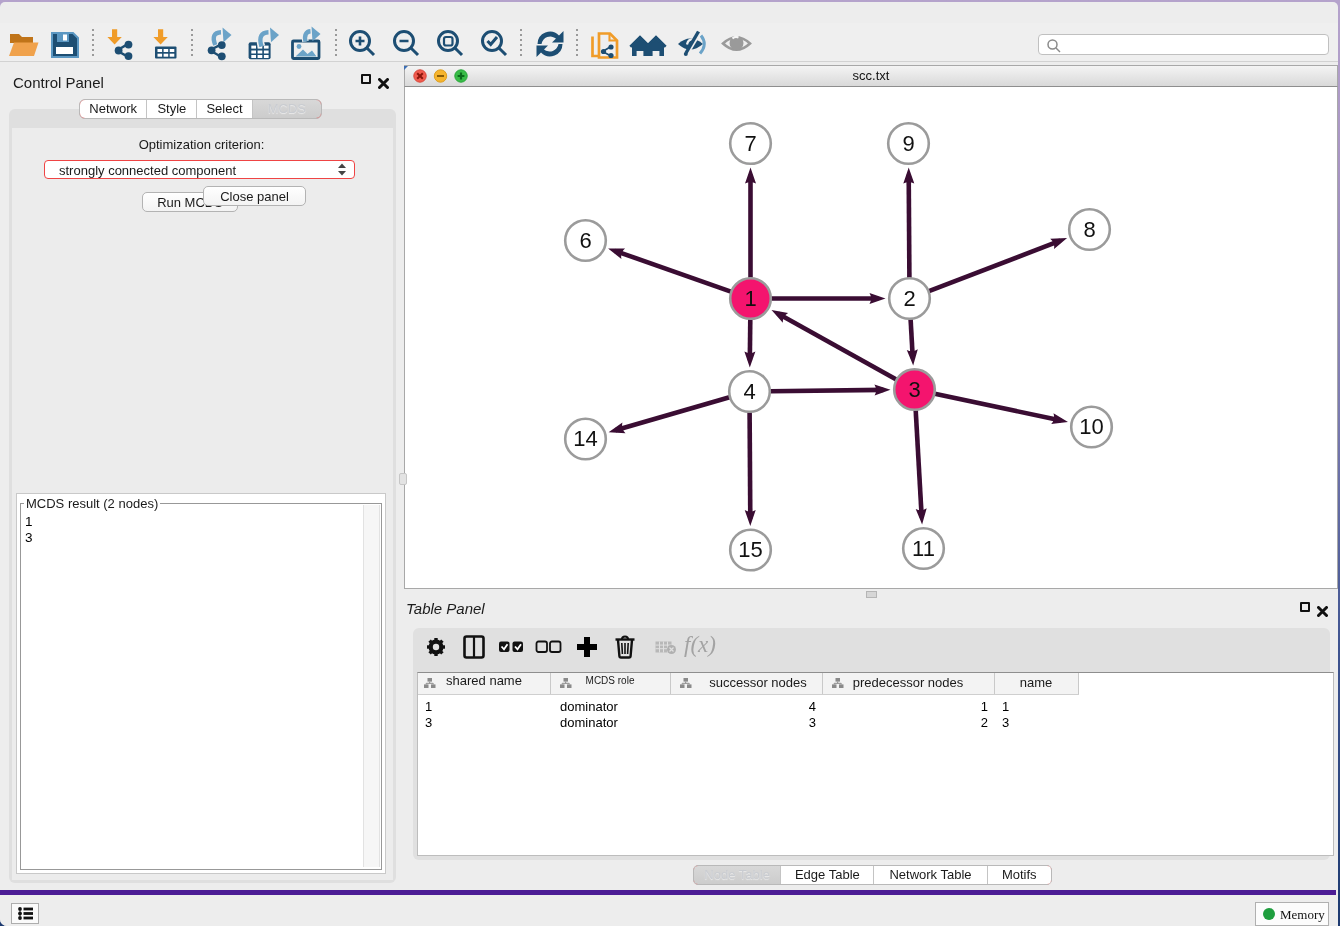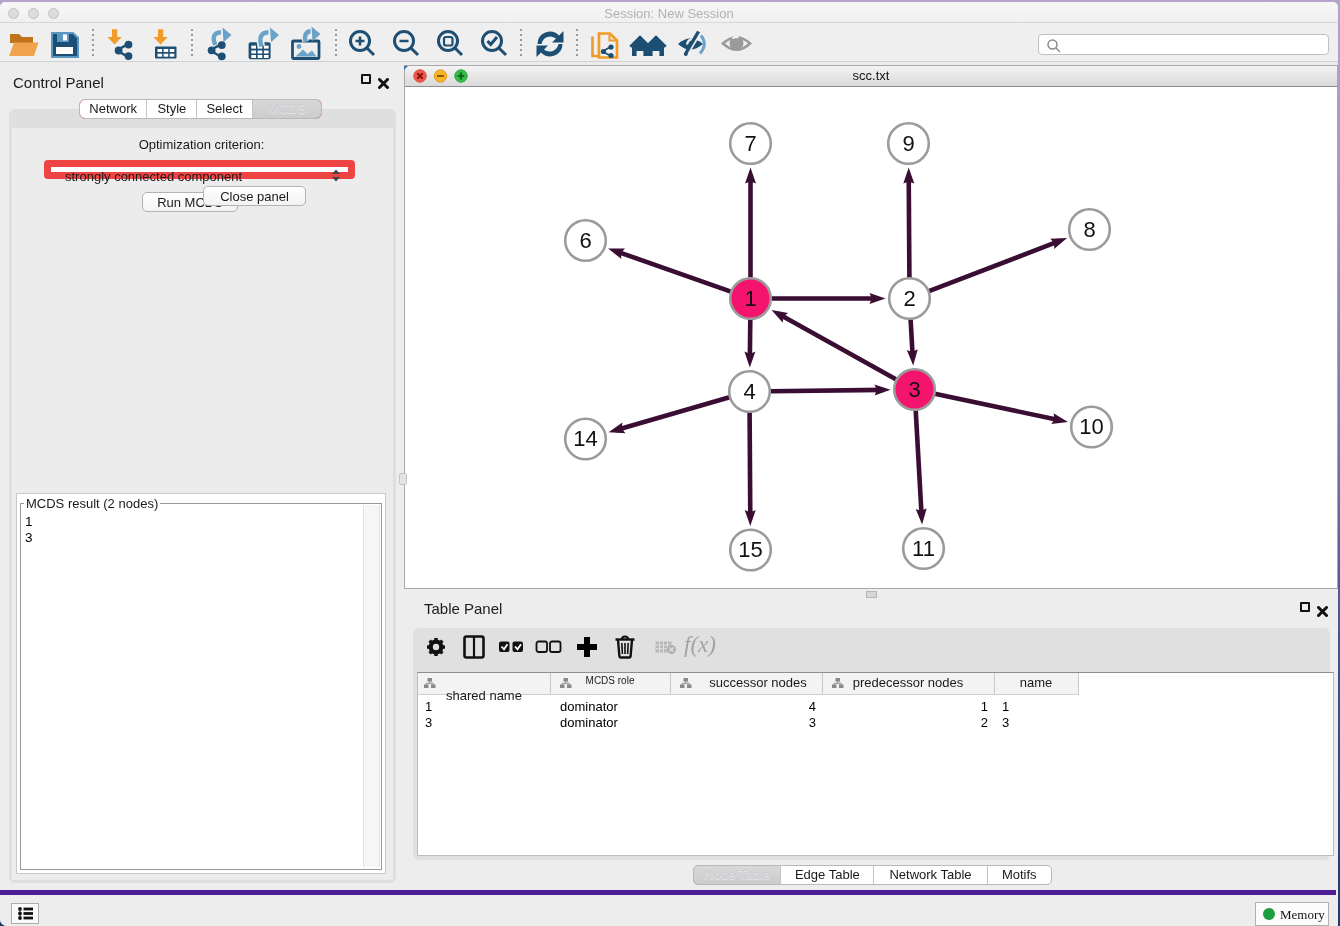--- a/index.html
+++ b/index.html
@@ -30,26 +30,20 @@
   .seg div:last-child{border-right:none;}
   .seg div.sel{background:linear-gradient(180deg,#d8d8d8,#cccccc);color:#c9ccd1;text-shadow:0 1px 1px #ececec;}
   button,.btn{font-family:"Liberation Sans",sans-serif;}
   .btn{position:absolute;background:linear-gradient(180deg,#ffffff,#f3f3f3);border:1px solid #b3b3b3;
     border-radius:5px;font-size:13px;color:#1a1a1a;text-align:center;box-sizing:border-box;}
 </style>
 </head>
 <body>
 <div id="desktop"></div>
 <div id="win">
-  <div id="titlebar">
-    <div class="tl" style="left:8px;"></div>
-    <div class="tl" style="left:28px;"></div>
-    <div class="tl" style="left:48px;"></div>
-    <div id="titletext">Session: New Session</div>
-  </div>
   <div id="toolbar">
     <svg width="1337" height="42" style="position:absolute;left:0;top:1px;">
 
       <g transform="translate(8,9)">
         <path d="M2 1 h9 l3 3 h11 v6 h-23 z" fill="#c07419"></path>
         <path d="M1 23 L6 9.5 h24.5 L26 23 z" fill="#f0a24c"></path>
       </g>
 
       <g transform="translate(51,8)">
         <path d="M1 1 h21 l5 5 v19 h-26 z" fill="#1d4e73" stroke="#5b97c2" stroke-width="2"></path>
@@ -199,21 +193,21 @@
     <div class="abs" style="left:12px;top:65px;width:381px;height:752px;background:#ececec;"></div>
 
     <div class="seg" style="left:79px;top:36px;width:243px;">
       <div style="width:72px;">Network</div>
       <div style="width:53px;">Style</div>
       <div style="width:59px;">Select</div>
       <div class="sel" style="width:74px;">MCDS</div>
     </div>
 
     <div class="abs" style="left:0;top:74px;width:403px;text-align:center;font-size:13px;color:#1a1a1a;">Optimization criterion:</div>
-    <div class="abs" style="left:44px;top:97px;width:311px;height:19px;background:#fff;border:7px solid #ef4444;border-radius:4px;box-sizing:border-box;">
+    <div class="abs" style="left:44px;top:97px;width:311px;height:19px;background:#fff;border:1px solid #ef4444;border-radius:4px;box-sizing:border-box;">
       <span style="position:absolute;left:14px;top:2px;font-size:13px;color:#1a1a1a;">strongly connected component</span>
       <svg width="14" height="15" style="position:absolute;right:5px;top:1px;">
         <path d="M3 6 L7 1.5 L11 6 z" fill="#444"></path>
         <path d="M3 9 L7 13.5 L11 9 z" fill="#444"></path>
       </svg>
     </div>
     <div class="btn" style="left:94px;top:129px;width:96px;height:20px;line-height:19px;margin-left:48px;">Run MCDS</div>
     <div class="btn" style="left:203px;top:123px;width:103px;height:20px;line-height:19px;">Close panel</div>
 
     <div class="abs" style="left:16px;top:430px;width:368px;height:379px;background:#fff;border:1px solid #c9c9c9;">
@@ -298,21 +292,21 @@
 <text x="686.5" y="347.0">10</text>
 <text x="518.5" y="468.5">11</text>
 <text x="180.5" y="359.0">14</text>
 <text x="345.5" y="470.0">15</text>
 </g>
       </svg>
     </div>
   </div>
 
   <div id="tpanel" class="abs" style="left:404px;top:591px;width:934px;height:298px;background:#ededed;">
-    <div class="dockhead abs" style="left:20px;top:7px;">Table Panel</div>
+    <div class="dockhead abs" style="left:2px;top:7px;font-style:italic;">Table Panel</div>
     <div class="floatbtn" style="left:896px;top:9px;"></div>
     <div class="abs" style="left:913px;top:10px;"><svg width="11" height="11">
           <path d="M1.5 1.5 L9.5 9.5 M9.5 1.5 L1.5 9.5" stroke="#111" stroke-width="3" stroke-linecap="round"></path>
         </svg></div>
 
     <div class="abs" style="left:9px;top:35px;width:917px;height:232px;background:#e0e0e0;border-radius:6px;"></div>
     <svg width="320" height="34" style="position:absolute;left:0;top:38px;">
 
       <g transform="translate(32,16)" fill="#111">
         <circle r="7.5"></circle>
@@ -372,21 +366,21 @@
     <div class="abs" style="left:280px;top:39px;font-size:23px;color:#a3a3a3;font-family:'Liberation Serif',serif;font-style:italic;">f(x)</div>
 
     <div class="abs" style="left:13px;top:79px;width:917px;height:184px;background:#fff;border:1px solid #bdbdbd;border-top:1px solid #8e8e8e;box-sizing:border-box;">
       <div class="abs" style="left:0;top:0;width:661px;height:21px;background:#f3f3f3;border-bottom:1px solid #cfcfcf;"></div>
 
       <div class="abs" style="left:0;top:0;width:132px;height:21px;border-right:1px solid #c9c9c9;"></div>
       <div class="abs" style="left:132px;top:0;width:120px;height:21px;border-right:1px solid #c9c9c9;"></div>
       <div class="abs" style="left:252px;top:0;width:152px;height:21px;border-right:1px solid #c9c9c9;"></div>
       <div class="abs" style="left:404px;top:0;width:172px;height:21px;border-right:1px solid #c9c9c9;"></div>
       <div class="abs" style="left:576px;top:0;width:84px;height:21px;border-right:1px solid #c9c9c9;"></div>
-      <div class="abs" style="left:0;top:15px;width:132px;text-align:center;font-size:13px;color:#1a1a1a;">shared name</div>
+      <div class="abs" style="left:0;top:0;width:132px;text-align:center;font-size:13px;color:#1a1a1a;">shared name</div>
       <div class="abs" style="left:132px;top:2px;width:120px;text-align:center;font-size:10px;color:#1a1a1a;">MCDS role</div>
       <div class="abs" style="left:252px;top:2px;width:152px;text-align:center;font-size:13px;color:#1a1a1a;padding-left:12px;">successor nodes</div>
       <div class="abs" style="left:404px;top:2px;width:172px;text-align:center;font-size:13px;color:#1a1a1a;">predecessor nodes</div>
       <div class="abs" style="left:576px;top:2px;width:84px;text-align:center;font-size:13px;color:#1a1a1a;">name</div>
       <svg width="680" height="21" style="position:absolute;left:0;top:0;">
         <g fill="#8a8a8a">
           <g transform="translate(6,5)">
               <rect x="3.5" y="0" width="4.5" height="3.6"></rect>
               <rect x="0" y="6.4" width="4.5" height="3.6"></rect>
               <rect x="7" y="6.4" width="4.5" height="3.6"></rect>

